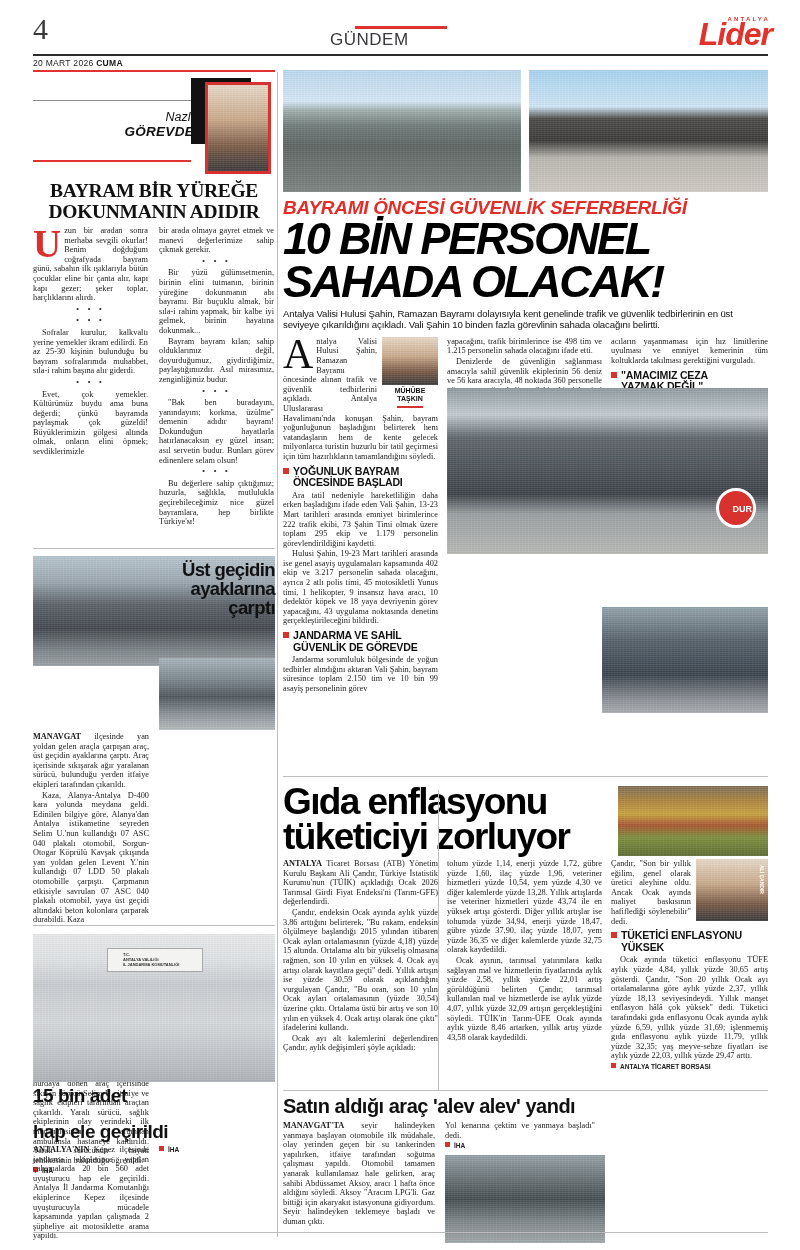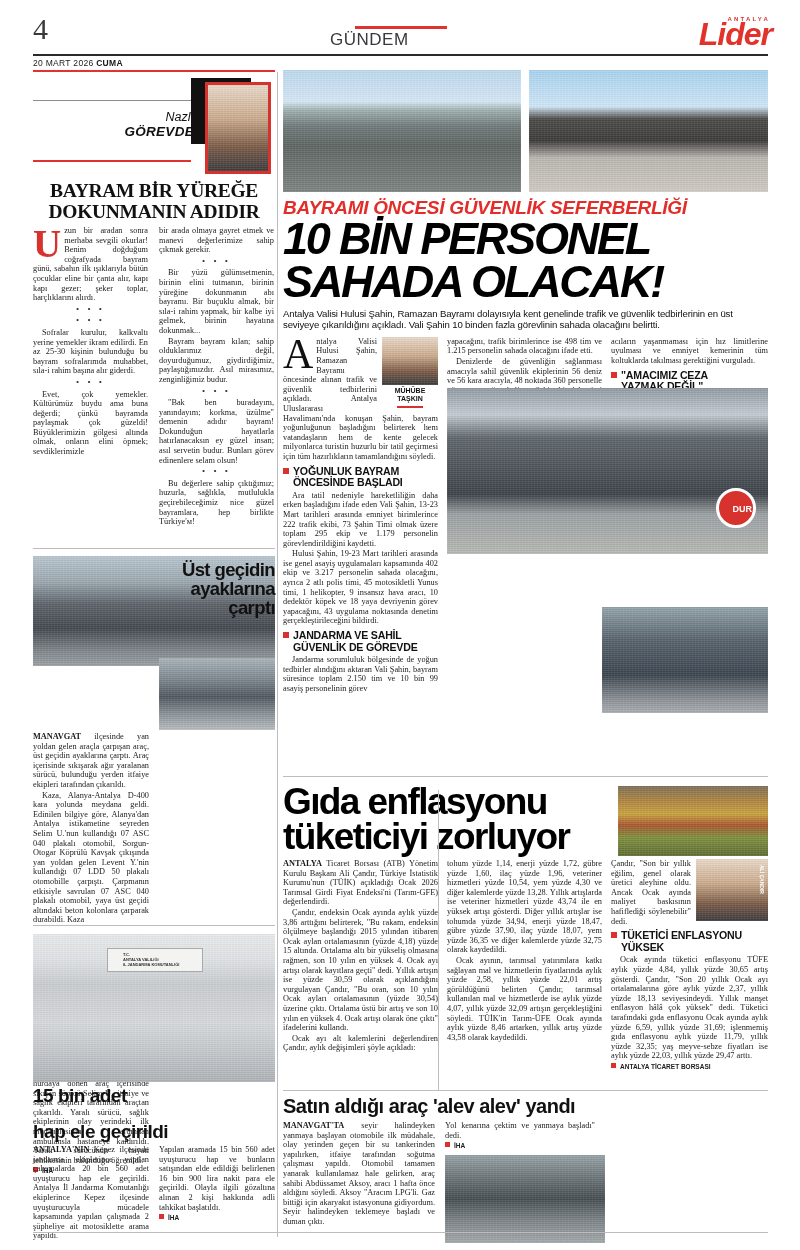--- a/index.html
+++ b/index.html
@@ -367,21 +367,20 @@
       <div style="position:absolute;left:74px;top:14px;width:96px;height:24px;background:#f3f3f1;border:1px solid #aaa;"></div>
       <div class="cap-inpic" style="left:90px;top:18px;font-size:4px;color:#333;">T.C.<br>ANTALYA VALİLİĞİ<br>İL JANDARMA KOMUTANLIĞI</div>
     </div>
     <div class="pills-h">15 bin adet</div>
     <div class="pills-h" style="margin-top:16px;">hap ele geçirildi</div>
     <div class="pills-cols">
       <div class="c col-text">
         <p class="noind"><b>ANTALYA'NIN</b><span> Kepez ilçesinde jandarma ekiplerince yapılan çalışmalarda 20 bin 560 adet uyuşturucu hap ele geçirildi. Antalya İl Jandarma Komutanlığı ekiplerince Kepez ilçesinde uyuşturucuyla mücadele kapsamında yapılan çalışmada 2 şüpheliye ait motosiklette arama yapıldı.</span></p>
       </div>
       <div class="c col-text">
-        <p class="noind">Yapılan aramada 15 bin 560 adet uyuşturucu hap ve bunların satışından elde edildiği belirlenen 16 bin 900 lira nakit para ele geçirildi. Olayla ilgili gözaltına alınan 2 kişi hakkında adli tahkikat başlatıldı.</p>
         <span class="agency"><span class="redsq" style="width:5px;height:5px;"></span><span>İHA</span></span>
       </div>
     </div>
   </div>
 
   <div class="food">
     <div class="food-h1">Gıda enflasyonu</div>
     <div class="food-h1">tüketiciyi zorluyor</div>
     <div class="food-cols">
       <div class="c col-text">

